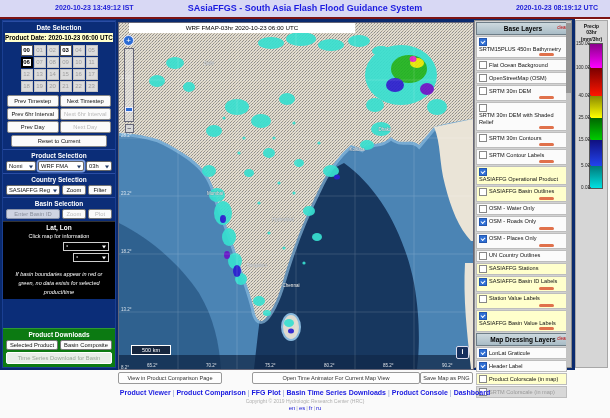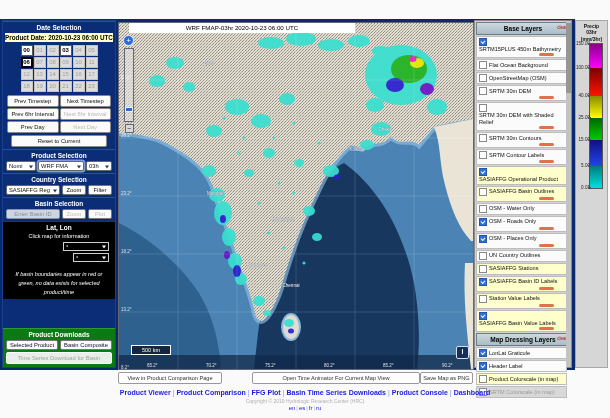--- a/index.html
+++ b/index.html
@@ -133,20 +133,25 @@
   #copyright{font-size:5px;color:#b0b0b0;margin-top:2px;}
   #langs{font-size:6px;color:#99a;margin-top:1px;}
   #langs .lang{color:#2020d8;}
   #langs .fsep{color:#aab;margin:0 1px;}
 </style>
 </head>
 <body>
 
 <div id="app">
 
+  <div id="topbar">
+    <span id="ts-left" class="ts">2020-10-23   13:49:12 IST</span>
+    <span id="app-title">SAsiaFFGS - South Asia Flash Flood Guidance System</span>
+    <span id="ts-right" class="ts">2020-10-23   08:19:12 UTC</span>
+  </div>
 
   <div id="mainbg"></div>
 
   <div id="lpanel">
     <div class="sect-h">Date Selection</div>
     <div id="product-date">Product Date: 2020-10-23 06:00 UTC</div>
     <div id="hour-grid">
         <div class="hcell on">00</div>
         <div class="hcell">01</div>
         <div class="hcell">02</div>

